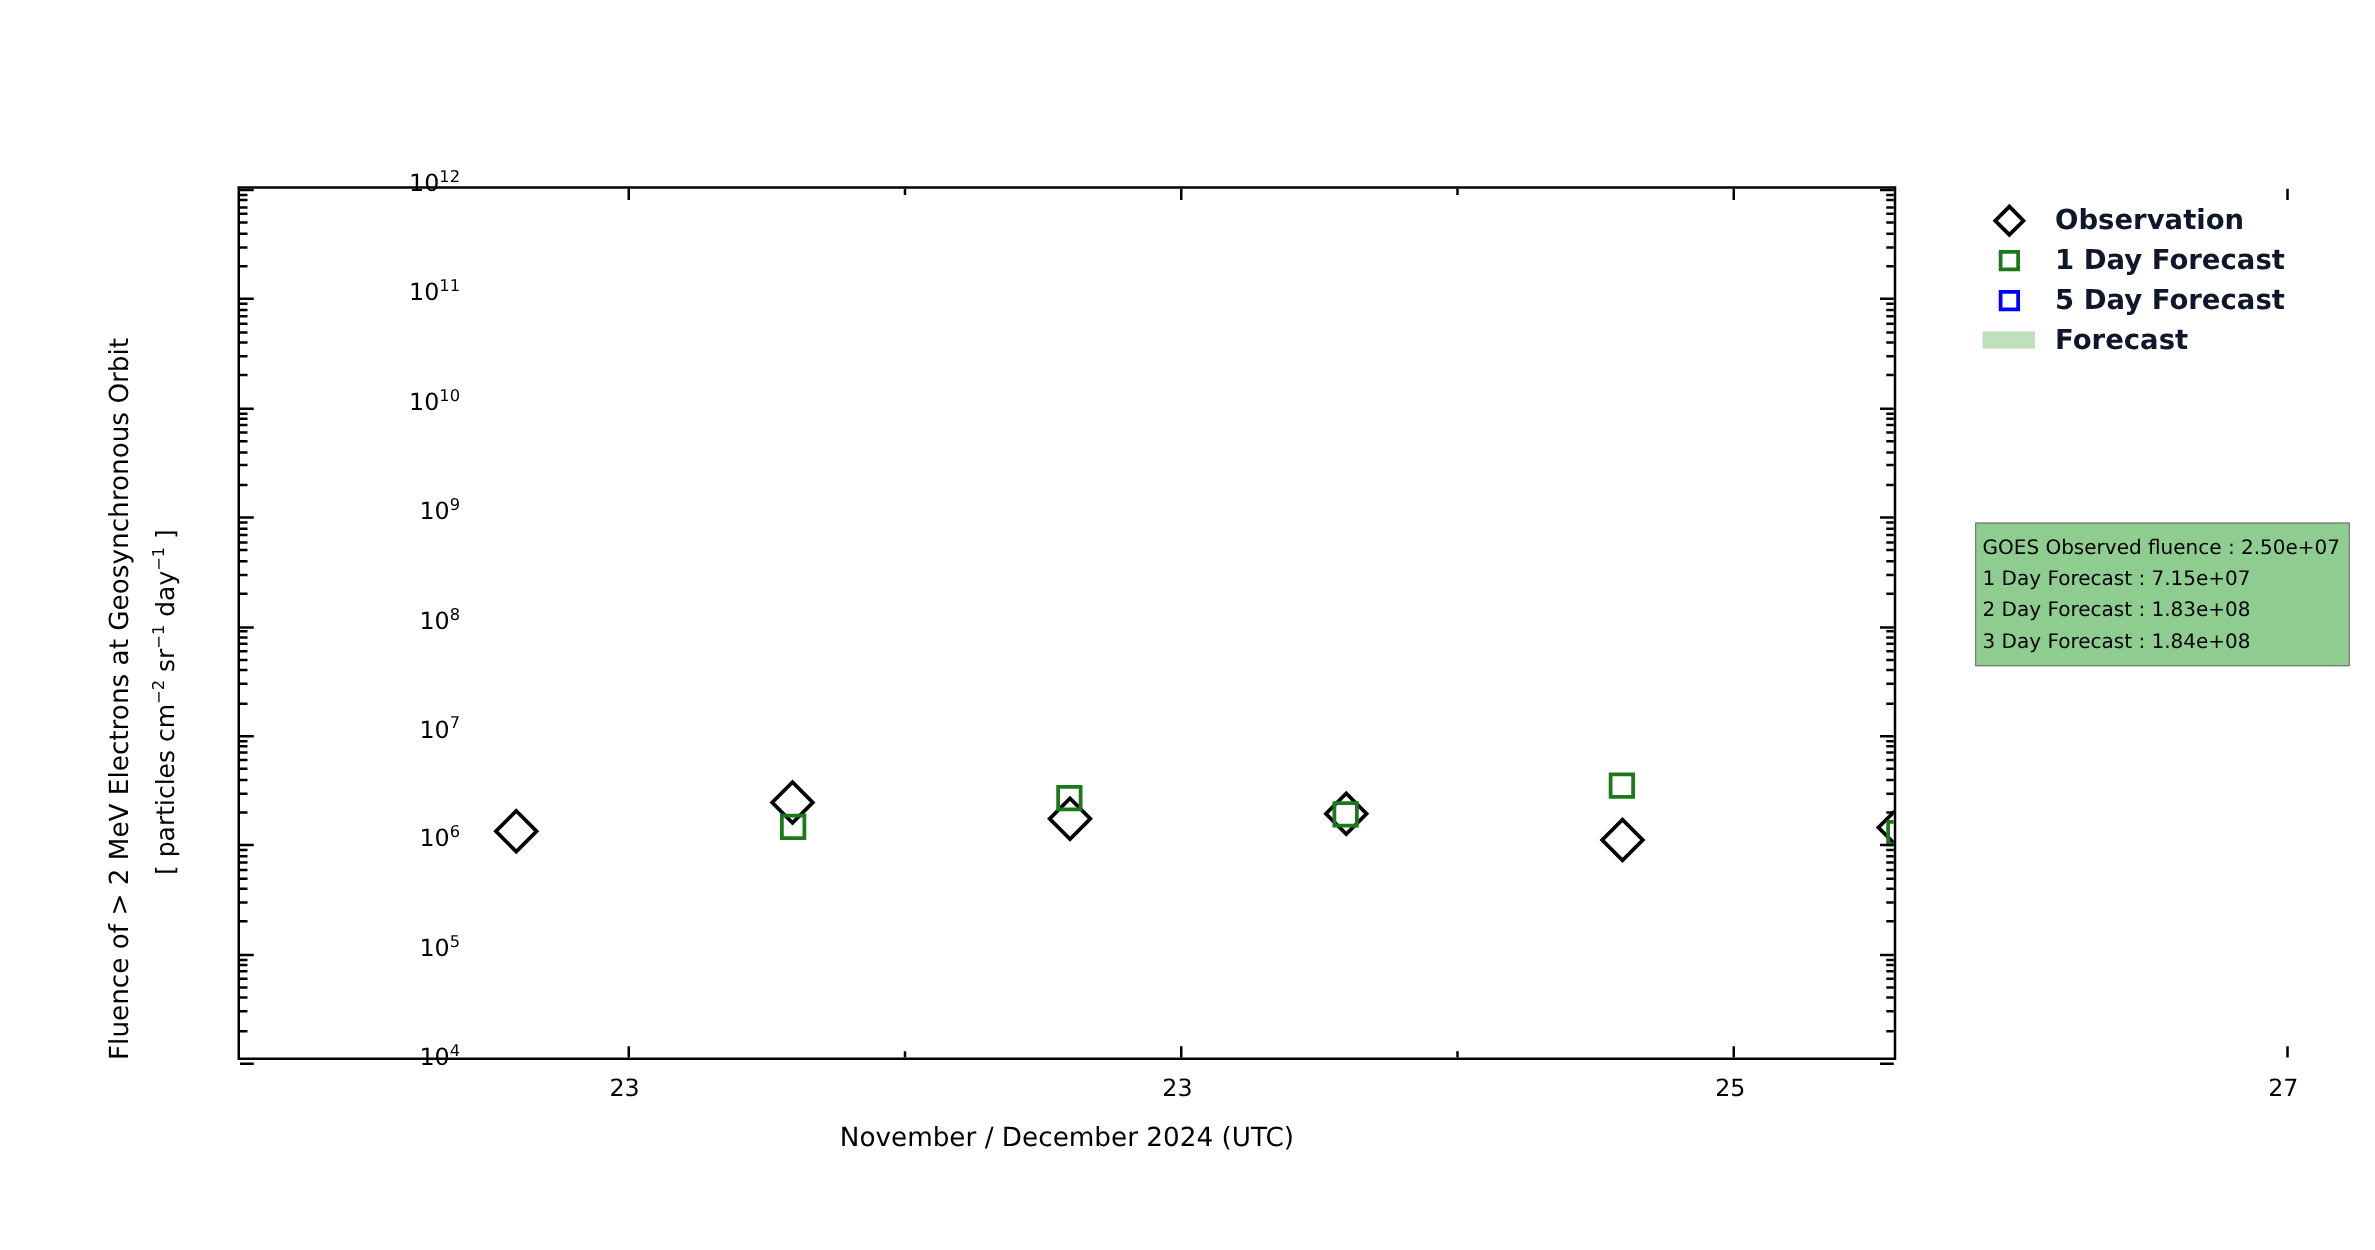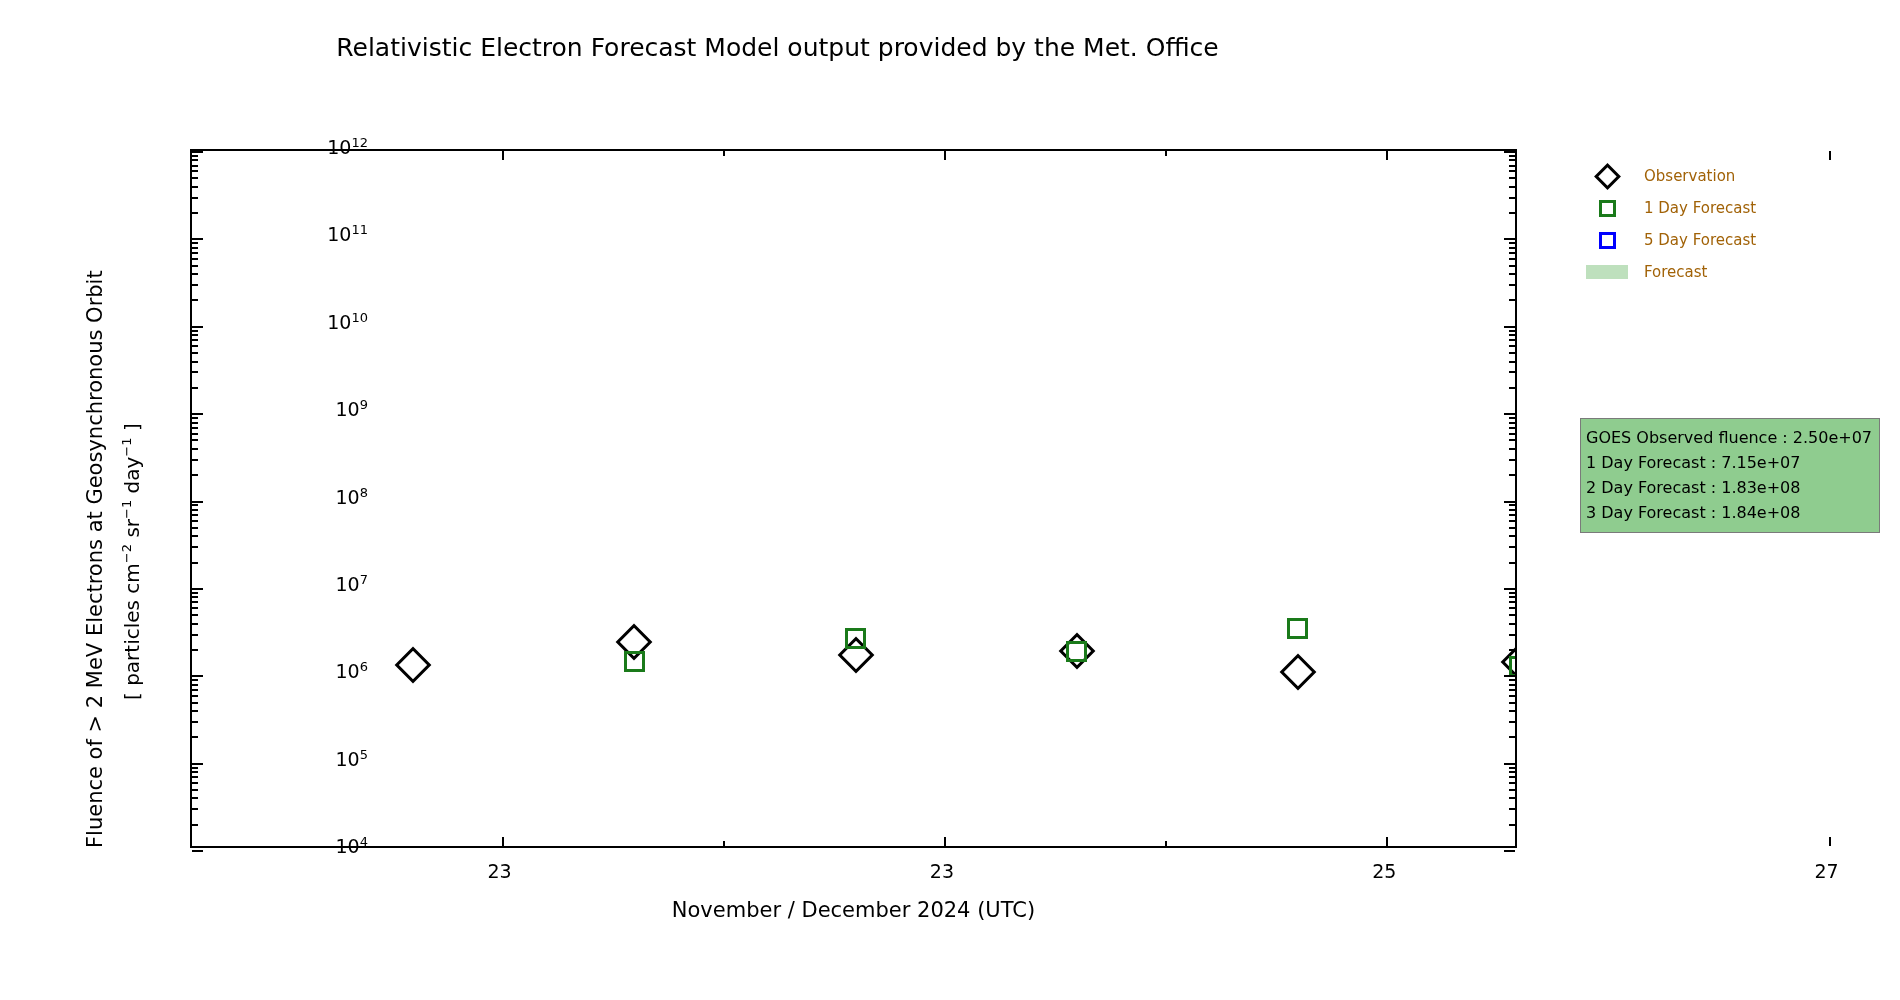--- a/index.html
+++ b/index.html
@@ -201,24 +201,25 @@
   .lg-square {
     width: 17px; height: 17px;
     border: 3px solid #1a7a1a;
     box-sizing: border-box;
   }
   .lg-patch {
     width: 42px; height: 14px;
     background: #bee0bd;
   }
   .legend-label {
-    font-size: 15px;
-    color: #a16207;
+    font-size: 22px;
+    color: #0f172a;
     margin-left: 14px;
     white-space: nowrap;
+    font-weight: bold;
   }
 
   
   #info-box {
     position: absolute;
     left: 1580px;
     top: 418px;
     width: 300px;
     background: #8fcc8f;
     border: 1px solid #7a7a7a;
@@ -229,21 +230,20 @@
     font-size: 16px;
     color: #000;
     line-height: 25px;
     white-space: nowrap;
   }
 </style>
 </head>
 <body>
 
 <div id="title-block">
-  <div id="title-line1">Relativistic Electron Forecast Model output provided by the Met. Office</div>
 </div>
 
 <div id="plot-frame">
   <div id="plot-inner">
 
     <div id="markers-layer">
         <div class="marker marker-diamond" style="left: 221.167px; top: 514.294px;"></div>
         <div class="marker marker-diamond" style="left: 442.333px; top: 491.029px;"></div>
         <div class="marker marker-diamond" style="left: 663.5px; top: 504.115px;"></div>
         <div class="marker marker-diamond" style="left: 884.667px; top: 499.894px;"></div>

